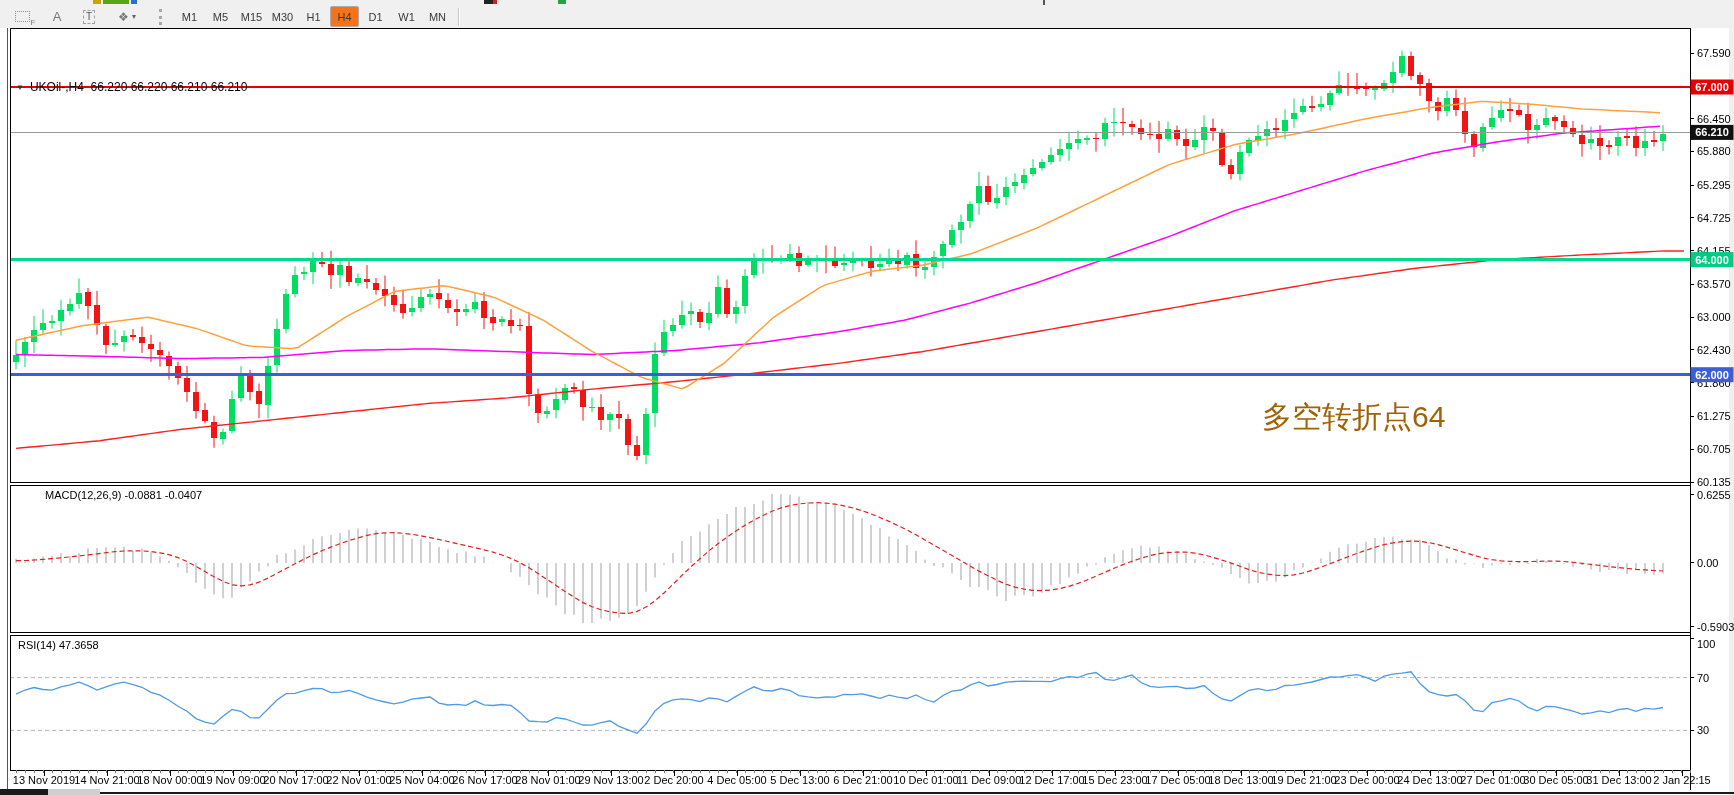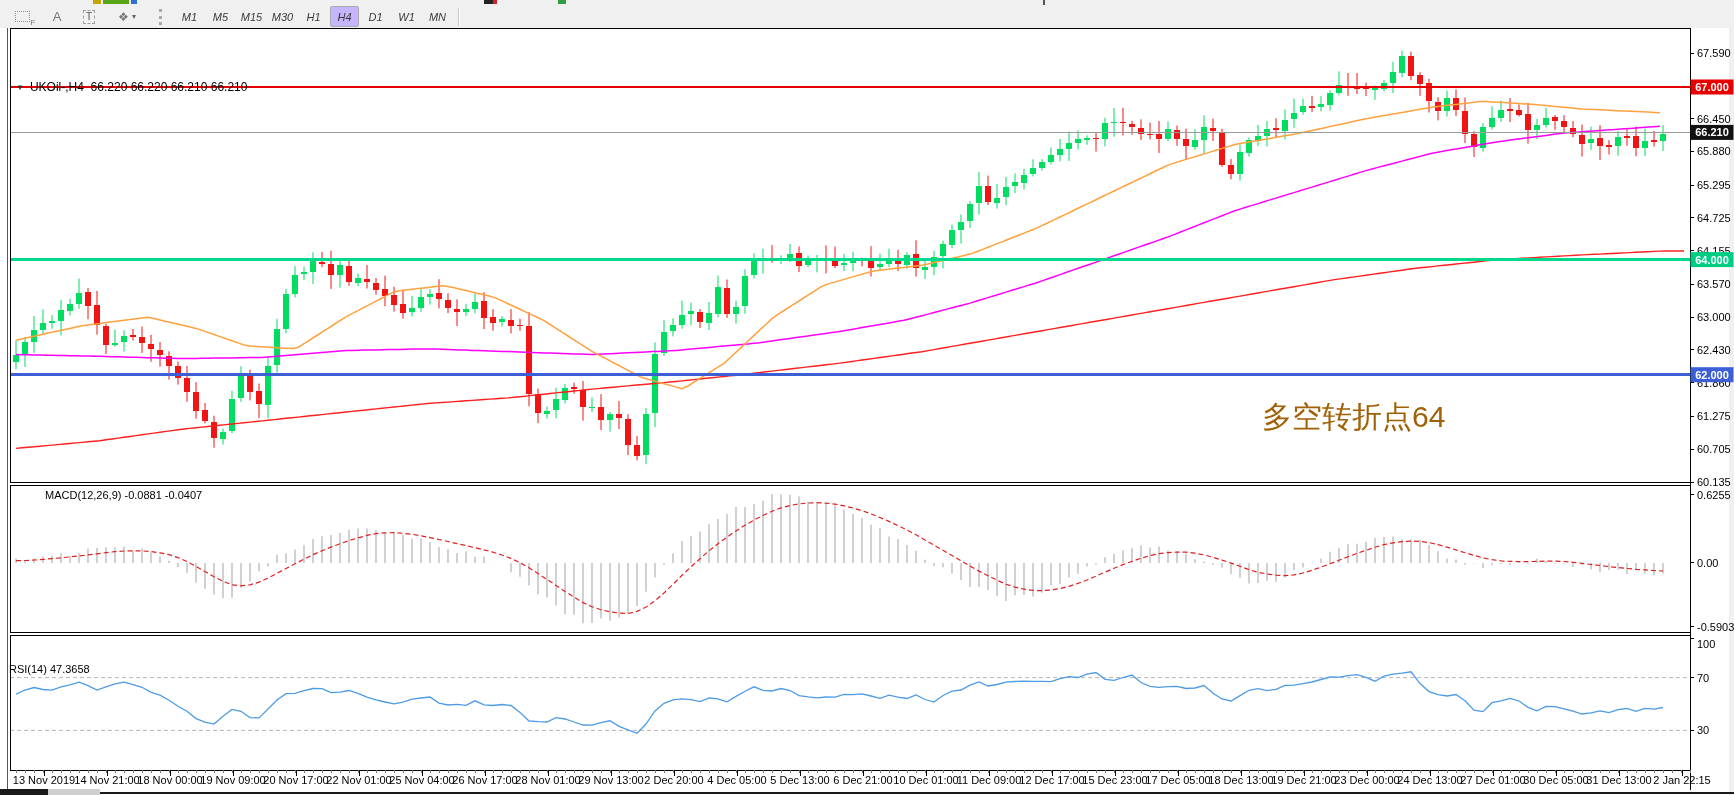--- a/index.html
+++ b/index.html
@@ -8,37 +8,37 @@
   
   .top-strip{position:absolute;left:0;top:0;width:1734px;height:5px;background:#f0f0f0;}
   .chip{position:absolute;top:0;height:4px;}
   
   .toolbar{position:absolute;left:0;top:5px;width:1734px;height:23px;background:#f0f0f0;
            display:flex;align-items:center;}
   .tbtn{height:20px;min-width:28px;display:flex;align-items:center;justify-content:center;
         color:#666;font-size:12px;cursor:default;margin:0 1px;border:1px solid transparent;border-radius:2px;}
   .tfbtn{height:19px;min-width:27px;display:flex;align-items:center;justify-content:center;
          color:#3a3a3a;font-size:11px;margin:0 1px;border:1px solid transparent;border-radius:2px;}
-  .tfbtn.active{background:#c4b5fd;border:1px solid #ababab;}
+  .tfbtn.active{background:#f97316;border:1px solid #ababab;}
   .sep{width:1px;height:18px;background:#c9c9c9;border-right:1px solid #ffffff;margin:0 5px;}
   .grip{width:6px;height:16px;border-left:3px dotted #a8a8a8;margin:0 6px 0 10px;}
   .gridbox{display:inline-block;width:13px;height:9px;border:1px dotted #8f8f8f;position:relative;}
   .gridf{font-size:8px;color:#777;margin-left:1px;align-self:flex-end;line-height:8px;}
   .tbox{display:inline-block;border:1px dashed #a0a0a0;padding:0 2px;font-size:10px;line-height:12px;color:#555;}
   .caret{font-size:8px;color:#666;margin-left:3px;}
   .diamond{font-size:12px;color:#777;}
   
   #chart-svg{position:absolute;left:0;top:0;}
   #chart-svg text{font-family:"Liberation Sans",sans-serif;}
   
   .ov{position:absolute;color:#000;white-space:nowrap;}
   .chart-title{left:16px;top:32px;font-size:12px;margin-top:48px;}
   .chart-title .tri{font-size:8px;color:#333;margin-right:6px;vertical-align:1px;}
   .macd-label{left:14px;top:489px;font-size:11px;padding-left:31px;}
-  .rsi-label{left:9px;top:639px;font-size:11px;margin-top:24px;}
+  .rsi-label{left:18px;top:639px;font-size:11px;}
   .annotation{left:1262px;top:400px;font-size:30px;line-height:34px;color:#a16207;}
 </style>
 </head>
 <body>
 
 <div class="screen">
 
   <div class="top-strip">
     <span class="chip" style="left:93px;width:8px;background:#c8a400;"></span>
     <span class="chip" style="left:103px;width:26px;background:#58a618;"></span>
@@ -58,21 +58,21 @@
       <span style="font-size:13px;color:#777;">A</span>
     </div>
     <div class="tbtn">
       <span class="tbox">T</span>
     </div>
     <div class="tbtn" style="min-width:40px;">
       <span class="diamond">❖</span>
       <span class="caret">▾</span>
     </div>
     <div class="grip"></div>
-    <div id="tf-group" style="display:flex;align-items:center;font-style:italic;">
+    <div id="tf-group" style="display:flex;align-items:center;">
         <div class="tfbtn">M1</div>
         <div class="tfbtn">M5</div>
         <div class="tfbtn">M15</div>
         <div class="tfbtn">M30</div>
         <div class="tfbtn">H1</div>
         <div class="tfbtn active">H4</div>
         <div class="tfbtn">D1</div>
         <div class="tfbtn">W1</div>
         <div class="tfbtn">MN</div>
       </div>

